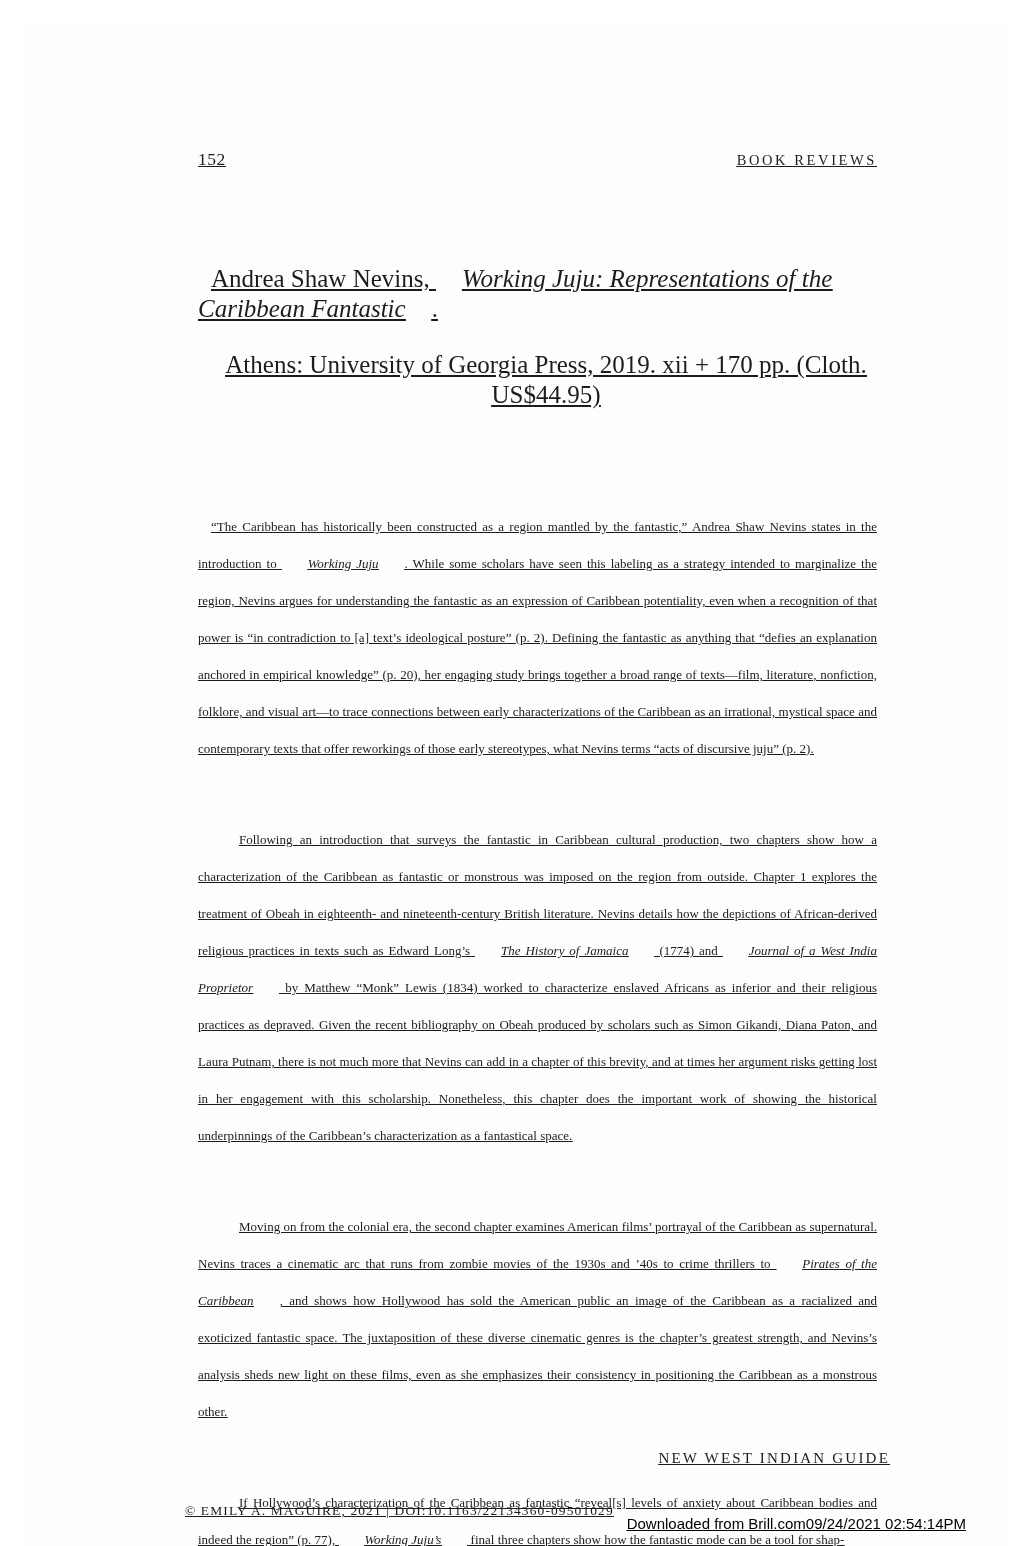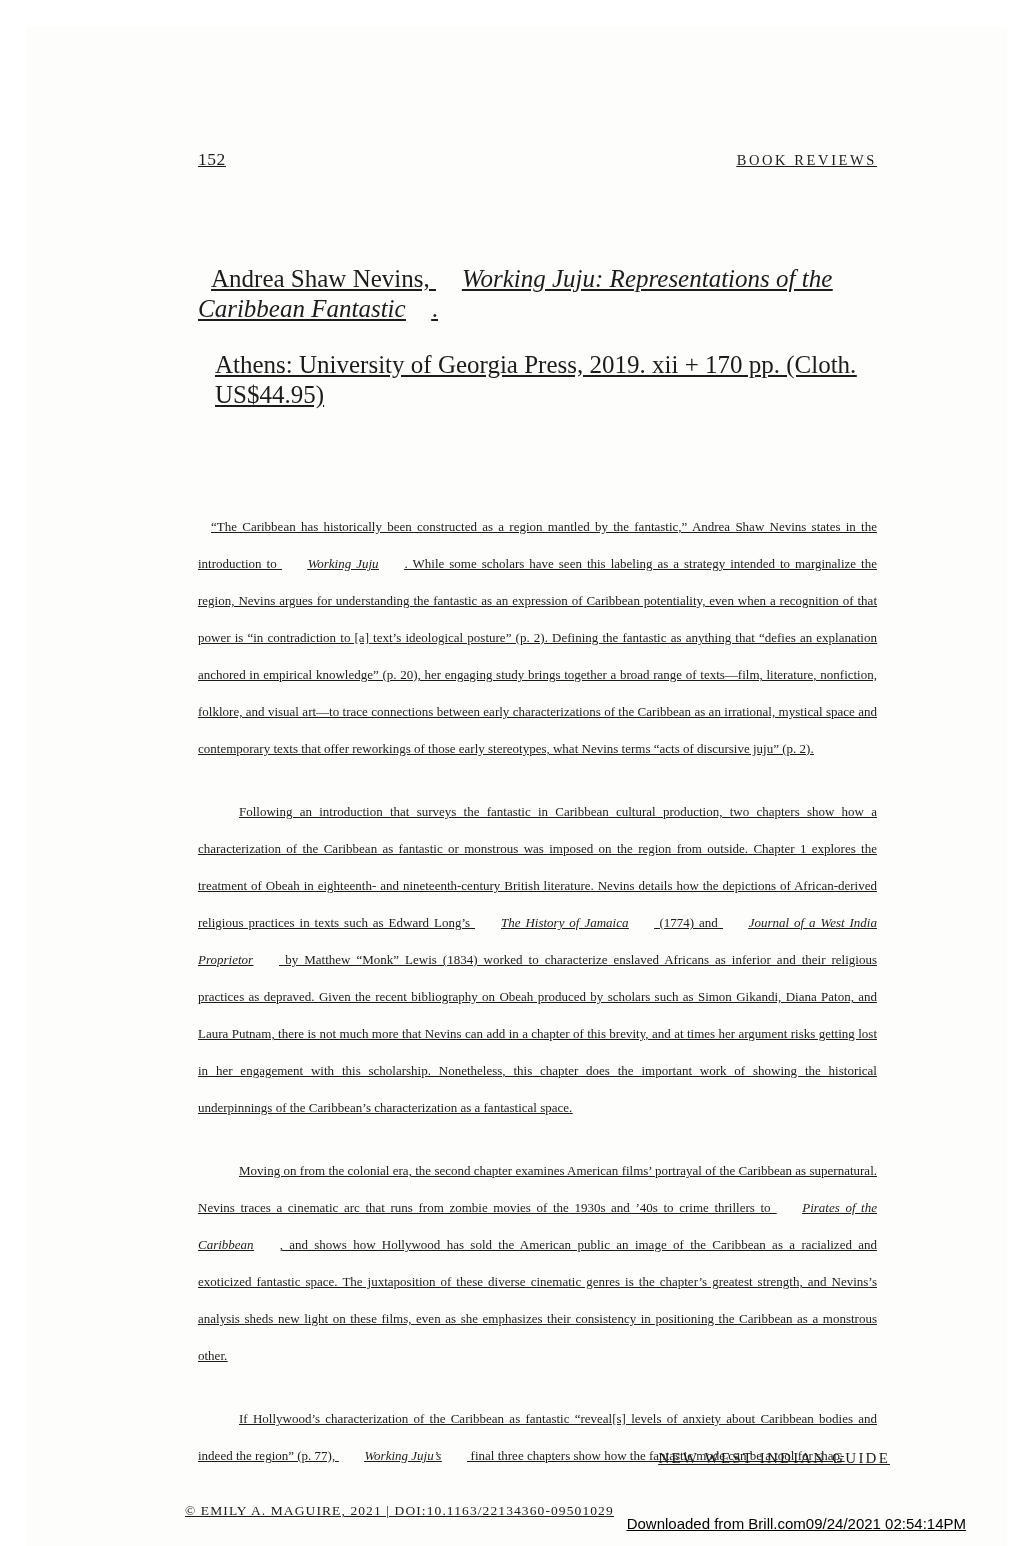--- a/index.html
+++ b/index.html
@@ -26,27 +26,27 @@
     align-items: baseline;
     margin-bottom: 42px;
   }
   .page-number { font-size: 17.5px; letter-spacing: 0.5px; }
   .running-head { font-size: 14.5px; letter-spacing: 2.6px; }
   .citation {
     font-size: 25px;
     line-height: 30px;
     margin-bottom: 46px;
   }
-  .citation-line2 { padding-left: 30px; }
+  .citation-line2 { padding-left: 30px; text-align: center; }
   .review-body .para {
     font-size: 13px;
     line-height: 37px;
     text-align: justify;
   }
-  .review-body .para.indent { text-indent: 28px; }
+  .review-body .para.indent { text-indent: 28px; margin-top: 28px; }
   .review-body em, .citation em { font-style: italic; }
   .page-footer {
     position: absolute;
     left: 133px;
     top: 1398px;
     width: 757px;
   }
   .journal-name {
     font-size: 15px;
     letter-spacing: 2.2px;

